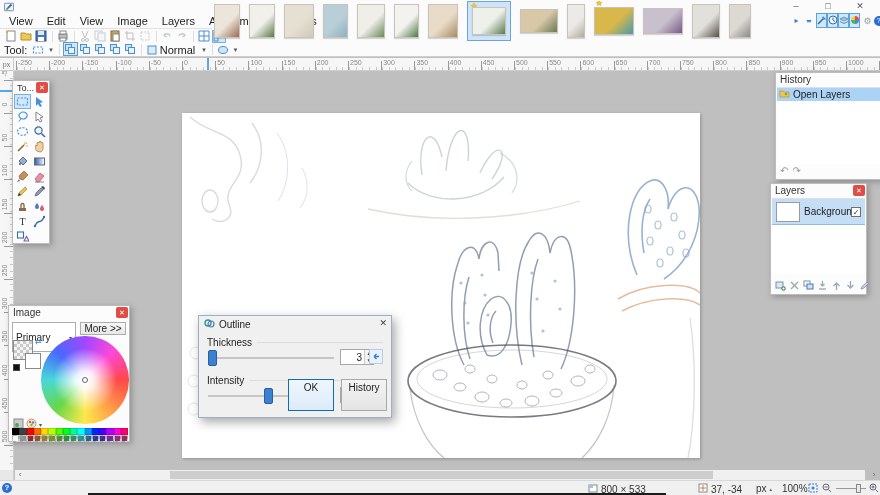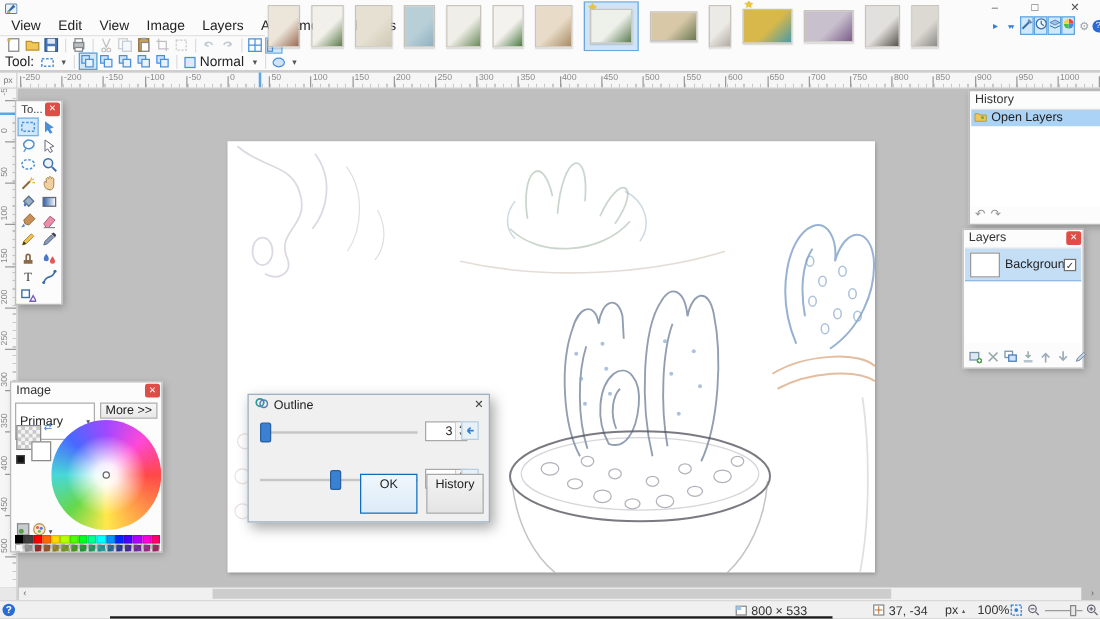--- a/index.html
+++ b/index.html
@@ -845,39 +845,47 @@
   <div id="dialog-title">
     <span><svg viewBox="0 0 11 11">
           <circle cx="4" cy="5" r="3" fill="none" stroke="#2a9a9a" stroke-width="1.4"></circle>
           <circle cx="7" cy="6" r="3" fill="none" stroke="#5a7ab8" stroke-width="1.2"></circle>
         </svg></span>
     <span>Outline</span>
     <span id="dialog-close">✕</span>
   </div>
   <div id="dialog-fields">
       <div class="dfield" style="top: 20px;">
+        <div class="dlabel-row">
+          <span class="dlabel">Thickness</span>
+          <span class="dline"></span>
+        </div>
         <div class="drow">
           <div class="dtrack">
             <div class="dthumb" style="left: calc(3% - 4px);"></div>
           </div>
           <div class="dinput">
             <span class="dval">3</span>
             <span class="spin">
               <span>▲</span>
               <span>▼</span>
             </span>
           </div>
           <div class="dreset">
             <svg viewBox="0 0 9 9">
               <path d="M7 4.5H2M2 4.5l2.5-2.5M2 4.5L4.5 7" stroke="#2f7fd6" stroke-width="1.3" fill="none"></path>
             </svg>
           </div>
         </div>
       </div>
       <div class="dfield" style="top: 58px;">
+        <div class="dlabel-row">
+          <span class="dlabel">Intensity</span>
+          <span class="dline"></span>
+        </div>
         <div class="drow">
           <div class="dtrack">
             <div class="dthumb" style="left: calc(48% - 4px);"></div>
           </div>
           <div class="dinput">
             <span class="dval">50</span>
             <span class="spin">
               <span>▲</span>
               <span>▼</span>
             </span>

